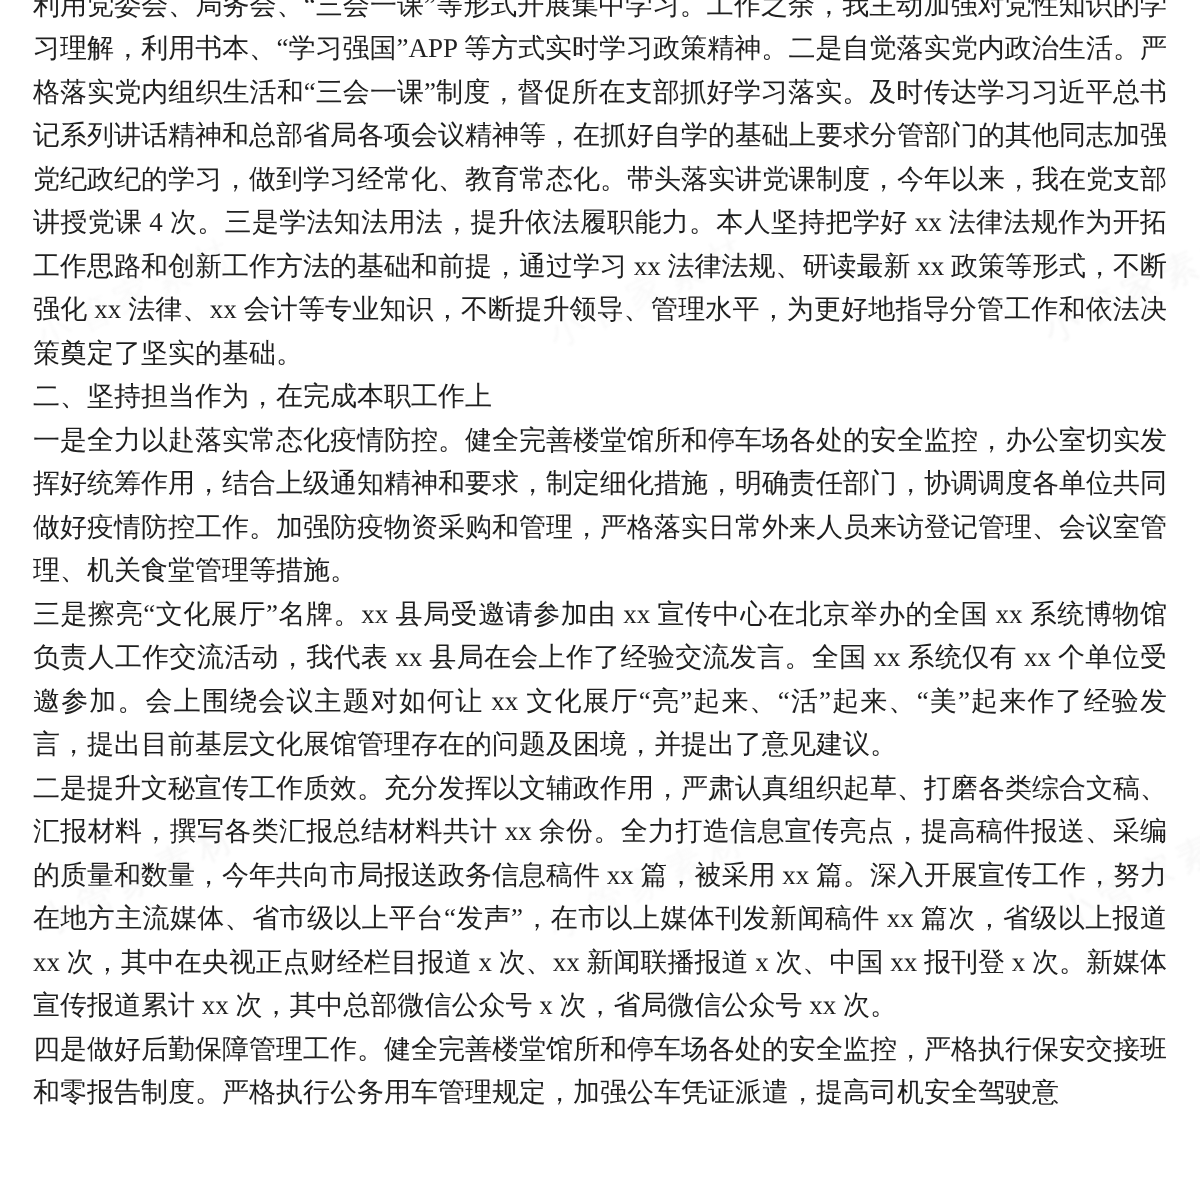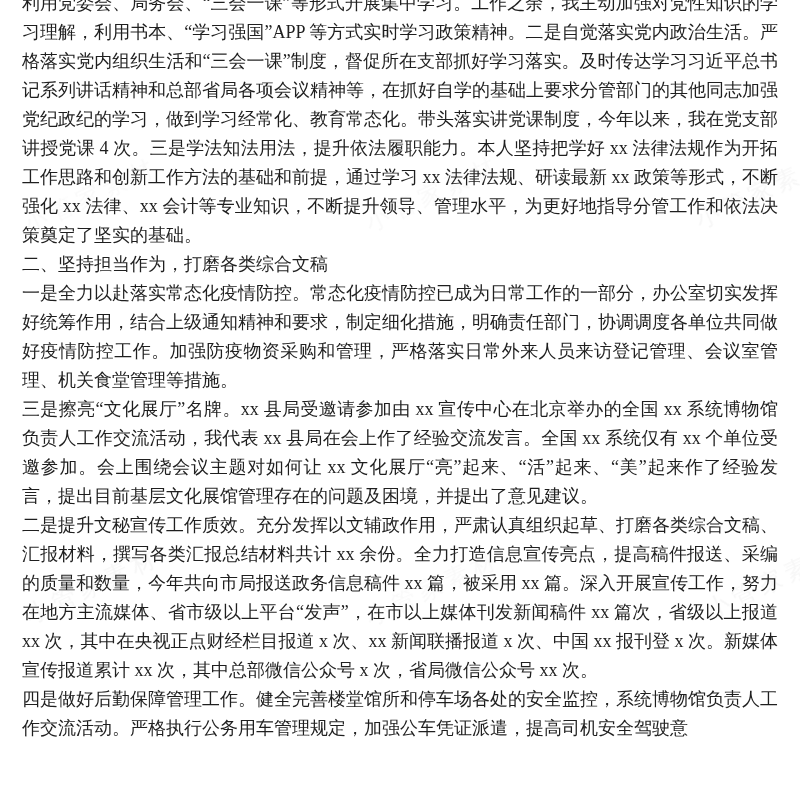--- a/index.html
+++ b/index.html
@@ -65,20 +65,20 @@
     <span class="watermark wm-1">小管家素材</span>
     <span class="watermark wm-2">小管家素材</span>
     <span class="watermark wm-3">小管家素材</span>
     <span class="watermark wm-4">小管家素材</span>
     <span class="watermark wm-5">小管家素材</span>
     <span class="watermark wm-6">小管家素材</span>
   </div>
 
   <div class="doc-content">
     <p>利用党委会、局务会、“三会一课”等形式开展集中学习。工作之余，我主动加强对党性知识的学习理解，利用书本、“学习强国”APP 等方式实时学习政策精神。二是自觉落实党内政治生活。严格落实党内组织生活和“三会一课”制度，督促所在支部抓好学习落实。及时传达学习习近平总书记系列讲话精神和总部省局各项会议精神等，在抓好自学的基础上要求分管部门的其他同志加强党纪政纪的学习，做到学习经常化、教育常态化。带头落实讲党课制度，今年以来，我在党支部讲授党课 4 次。三是学法知法用法，提升依法履职能力。本人坚持把学好 xx 法律法规作为开拓工作思路和创新工作方法的基础和前提，通过学习 xx 法律法规、研读最新 xx 政策等形式，不断强化 xx 法律、xx 会计等专业知识，不断提升领导、管理水平，为更好地指导分管工作和依法决策奠定了坚实的基础。</p>
-    <p>二、坚持担当作为，打磨各类综合文稿</p>
-    <p>一是全力以赴落实常态化疫情防控。常态化疫情防控已成为日常工作的一部分，办公室切实发挥好统筹作用，结合上级通知精神和要求，制定细化措施，明确责任部门，协调调度各单位共同做好疫情防控工作。加强防疫物资采购和管理，严格落实日常外来人员来访登记管理、会议室管理、机关食堂管理等措施。</p>
+    <p>二、坚持担当作为，在完成本职工作上</p>
+    <p>一是全力以赴落实常态化疫情防控。健全完善楼堂馆所和停车场各处的安全监控，办公室切实发挥好统筹作用，结合上级通知精神和要求，制定细化措施，明确责任部门，协调调度各单位共同做好疫情防控工作。加强防疫物资采购和管理，严格落实日常外来人员来访登记管理、会议室管理、机关食堂管理等措施。</p>
     <p>三是擦亮“文化展厅”名牌。xx 县局受邀请参加由 xx 宣传中心在北京举办的全国 xx 系统博物馆负责人工作交流活动，我代表 xx 县局在会上作了经验交流发言。全国 xx 系统仅有 xx 个单位受邀参加。会上围绕会议主题对如何让 xx 文化展厅“亮”起来、“活”起来、“美”起来作了经验发言，提出目前基层文化展馆管理存在的问题及困境，并提出了意见建议。</p>
     <p>二是提升文秘宣传工作质效。充分发挥以文辅政作用，严肃认真组织起草、打磨各类综合文稿、汇报材料，撰写各类汇报总结材料共计 xx 余份。全力打造信息宣传亮点，提高稿件报送、采编的质量和数量，今年共向市局报送政务信息稿件 xx 篇，被采用 xx 篇。深入开展宣传工作，努力在地方主流媒体、省市级以上平台“发声”，在市以上媒体刊发新闻稿件 xx 篇次，省级以上报道 xx 次，其中在央视正点财经栏目报道 x 次、xx 新闻联播报道 x 次、中国 xx 报刊登 x 次。新媒体宣传报道累计 xx 次，其中总部微信公众号 x 次，省局微信公众号 xx 次。</p>
-    <p>四是做好后勤保障管理工作。健全完善楼堂馆所和停车场各处的安全监控，系统博物馆负责人工作交流活动。严格执行公务用车管理规定，加强公车凭证派遣，提高司机安全驾驶意</p>
+    <p>四是做好后勤保障管理工作。健全完善楼堂馆所和停车场各处的安全监控，严格执行保安交接班和零报告制度。严格执行公务用车管理规定，加强公车凭证派遣，提高司机安全驾驶意</p>
   </div>
 
 </div>
 
 </body></html>

